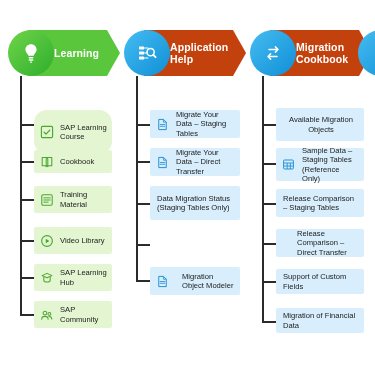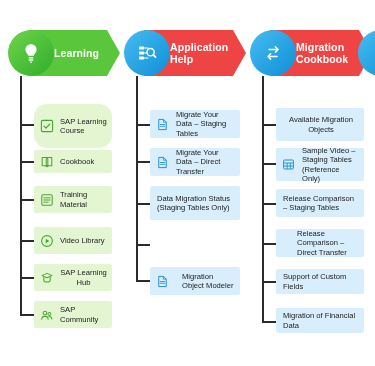--- a/index.html
+++ b/index.html
@@ -51,21 +51,21 @@
     font-size: 10.5px;
     font-weight: bold;
     line-height: 1.15;
     letter-spacing: 0.1px;
   }
   .header-arrow.green {
     background: #5ac63b;
     clip-path: polygon(0 0, calc(100% - 13px) 0, 100% 50%, calc(100% - 13px) 100%, 0 100%);
   }
   .header-arrow.blue {
-    background: #ef4444;
+    background: #c2410c;
     clip-path: polygon(0 0, calc(100% - 13px) 0, 100% 50%, calc(100% - 13px) 100%, 0 100%);
   }
   .hdr-learning  { width: 92px; }
   .hdr-apphelp   { width: 102px; }
   .hdr-migobj    { width: 102px; }
 
   .header-circle {
     position: absolute;
     left: 0;
     top: 0;
@@ -154,21 +154,21 @@
 
     <div class="spine" style="left:12px; top:100px; height:214px;"></div>
     <div class="stem" style="left:12px; top:76px; height:26px;"></div>
     <div class="branch" style="left:12px; top:124px; width:14px;"></div>
     <div class="branch" style="left:12px; top:161px; width:14px;"></div>
     <div class="branch" style="left:12px; top:199px; width:14px;"></div>
     <div class="branch" style="left:12px; top:240px; width:14px;"></div>
     <div class="branch" style="left:12px; top:277px; width:14px;"></div>
     <div class="branch" style="left:12px; top:314px; width:14px;"></div>
 
-    <div class="card green" style="left:26px; top:104px; width:78px; height:44px;border-radius:13px;">
+    <div class="card green" style="left:26px; top:110px; width:78px; height:44px;border-radius:13px;">
       <span class="card-icon">
         <svg width="16" height="16" viewBox="0 0 20 20">
           <rect x="3" y="3" width="14" height="14" rx="1.5" fill="none" stroke="#4aa72e" stroke-width="1.4"></rect>
           <path d="M6.3 10.2l2.4 2.4 4.8-5" fill="none" stroke="#4aa72e" stroke-width="1.6" stroke-linecap="round" stroke-linejoin="round"></path>
         </svg>
       </span>
       <span class="card-label">SAP Learning Course</span>
     </div>
 
     <div class="card green" style="left:26px; top:150px; width:78px; height:23px;">
@@ -196,21 +196,21 @@
     <div class="card green" style="left:26px; top:227px; width:78px; height:27px;">
       <span class="card-icon">
         <svg width="16" height="16" viewBox="0 0 20 20">
           <circle cx="10" cy="10" r="6.7" fill="none" stroke="#4aa72e" stroke-width="1.4"></circle>
           <path d="M8.4 7.1l4.6 2.9-4.6 2.9z" fill="#4aa72e"></path>
         </svg>
       </span>
       <span class="card-label">Video Library</span>
     </div>
 
-    <div class="card green" style="left:26px; top:264px; width:78px; height:27px;text-align:center;">
+    <div class="card green" style="left:26px; top:264px; width:78px; height:27px;">
       <span class="card-icon">
         <svg width="16" height="16" viewBox="0 0 20 20">
           <path d="M10 4.2l6.2 2.8L10 9.8 3.8 7z" fill="none" stroke="#4aa72e" stroke-width="1.3" stroke-linejoin="round"></path>
           <path d="M6 8.7v4c0 1.2 1.9 2.2 4 2.2s4-1 4-2.2v-4" fill="none" stroke="#4aa72e" stroke-width="1.3" stroke-linejoin="round"></path>
         </svg>
       </span>
       <span class="card-label">SAP Learning Hub</span>
     </div>
 
     <div class="card green" style="left:26px; top:301px; width:78px; height:27px;">
@@ -319,21 +319,21 @@
     <div class="card blue" style="left:26px; top:148px; width:88px; height:33px;">
       <span class="card-icon">
         <svg width="15" height="15" viewBox="0 0 20 20">
           <rect x="3.5" y="4" width="13" height="12" rx="1.2" fill="none" stroke="#1f8fd4" stroke-width="1.3"></rect>
           <line x1="3.5" y1="8" x2="16.5" y2="8" stroke="#1f8fd4" stroke-width="1.2"></line>
           <line x1="3.5" y1="12" x2="16.5" y2="12" stroke="#1f8fd4" stroke-width="1.2"></line>
           <line x1="8.2" y1="8" x2="8.2" y2="16" stroke="#1f8fd4" stroke-width="1.2"></line>
           <line x1="12.4" y1="8" x2="12.4" y2="16" stroke="#1f8fd4" stroke-width="1.2"></line>
         </svg>
       </span>
-      <span class="card-label">Sample Video – Staging Tables (Reference Only)</span>
+      <span class="card-label">Sample Data – Staging Tables (Reference Only)</span>
     </div>
 
     <div class="card blue" style="left:26px; top:189px; width:88px; height:28px; padding-left:7px;">
       <span class="card-label">Release Comparison – Staging Tables</span>
     </div>
 
     <div class="card blue" style="left:26px; top:229px; width:88px; height:28px; padding-left:21px;">
       <span class="card-label">Release Comparison – Direct Transfer</span>
     </div>
 

